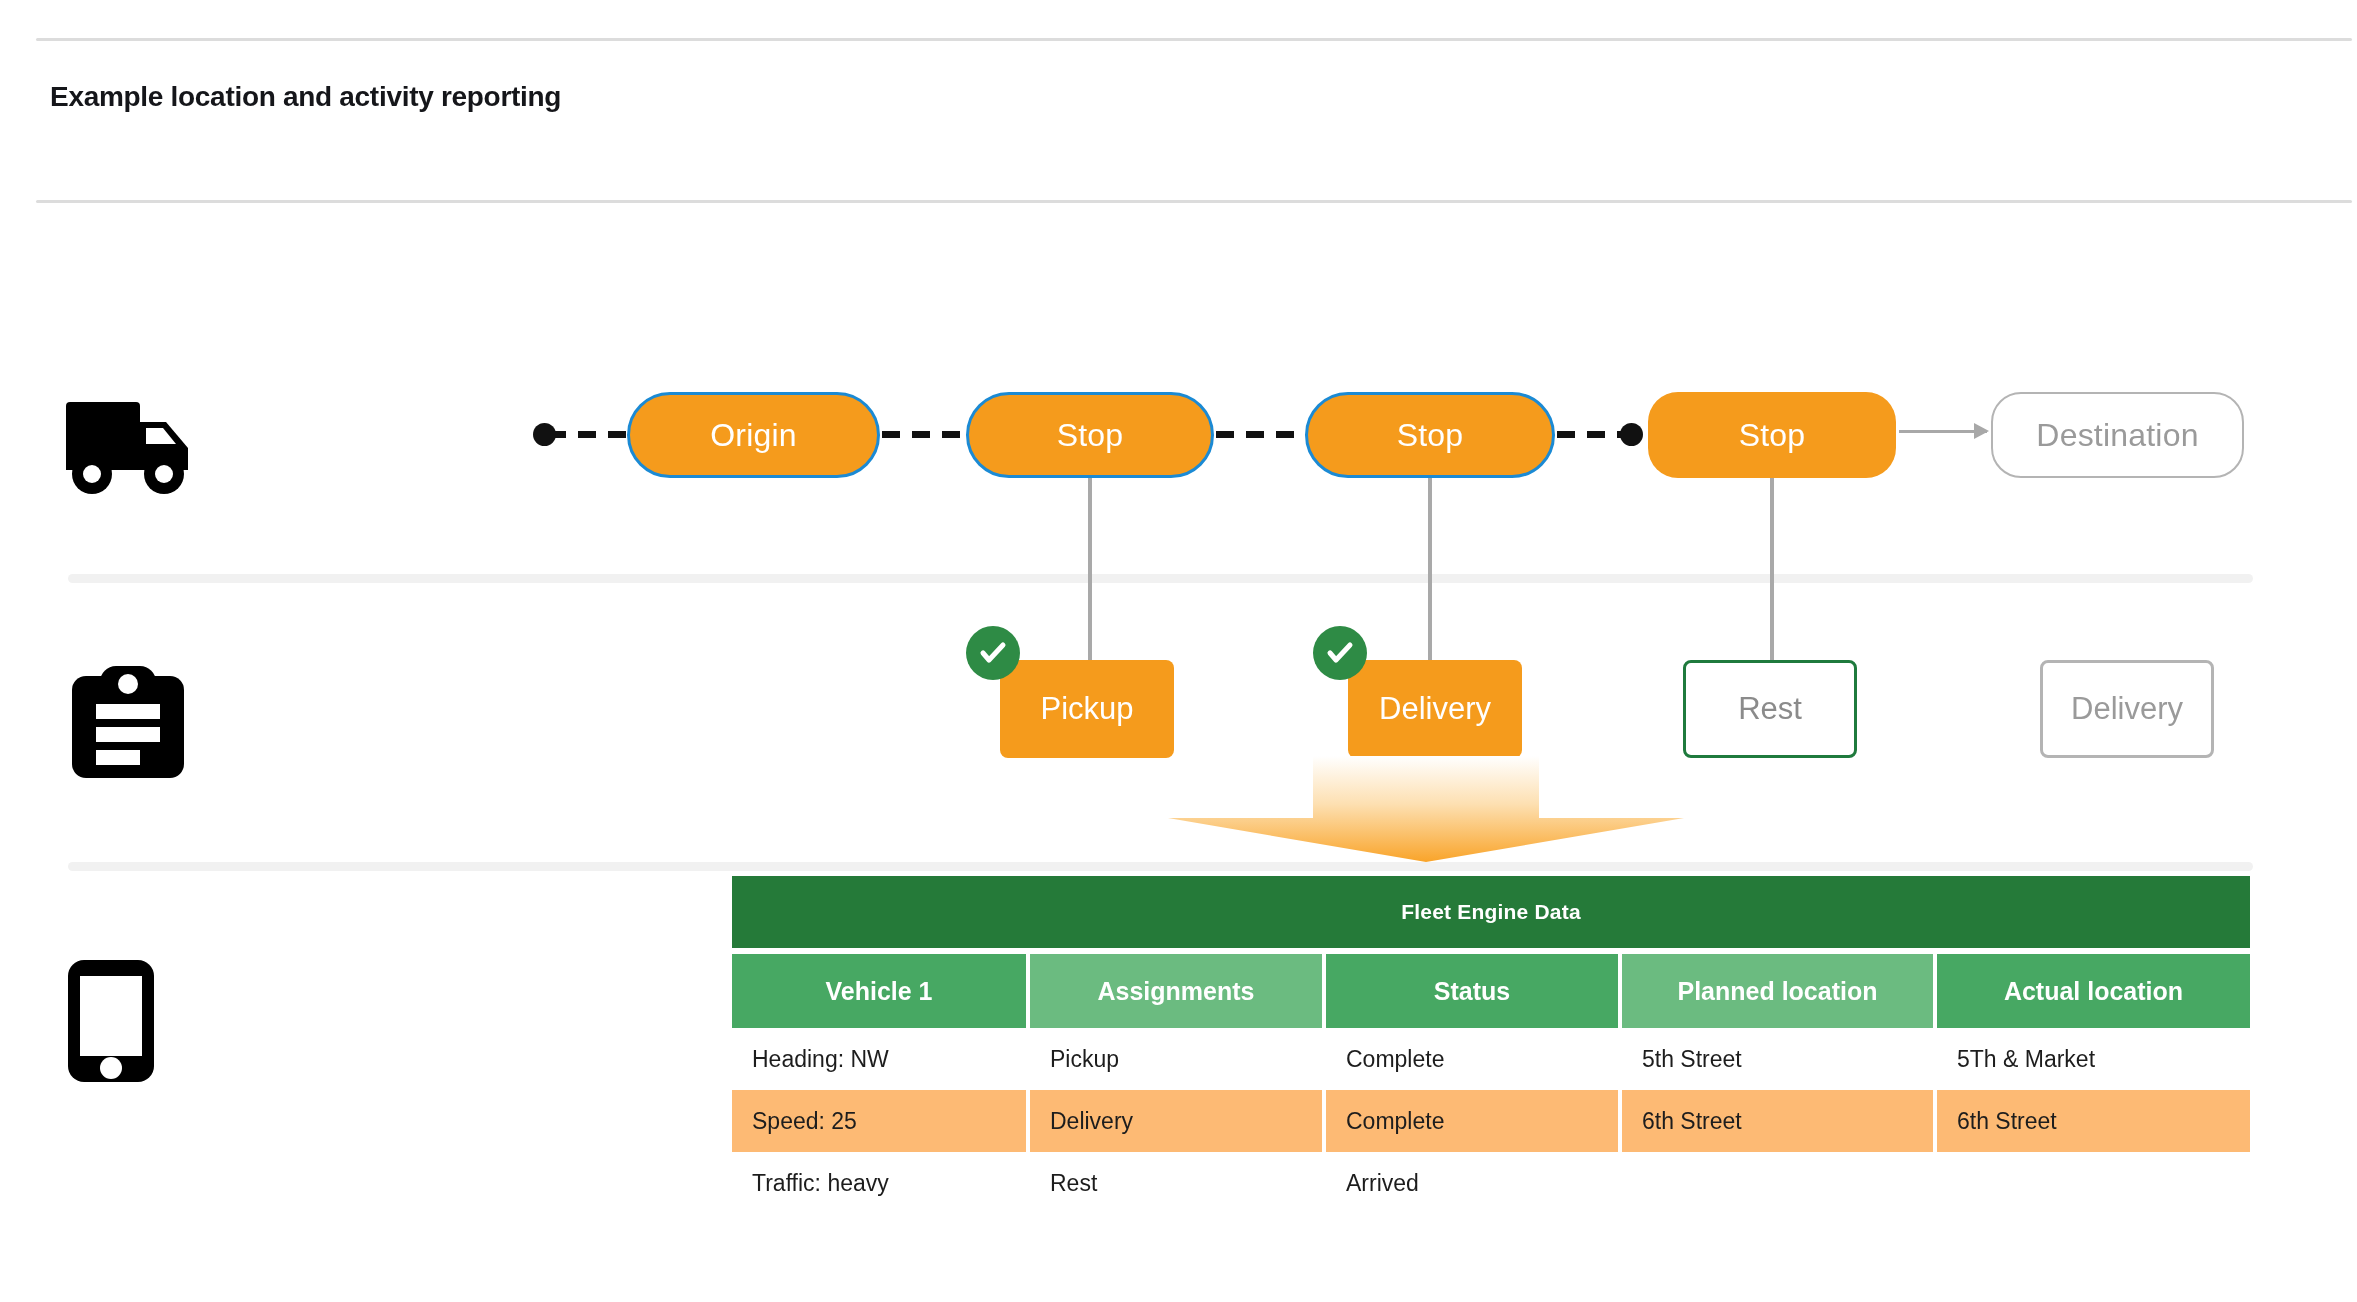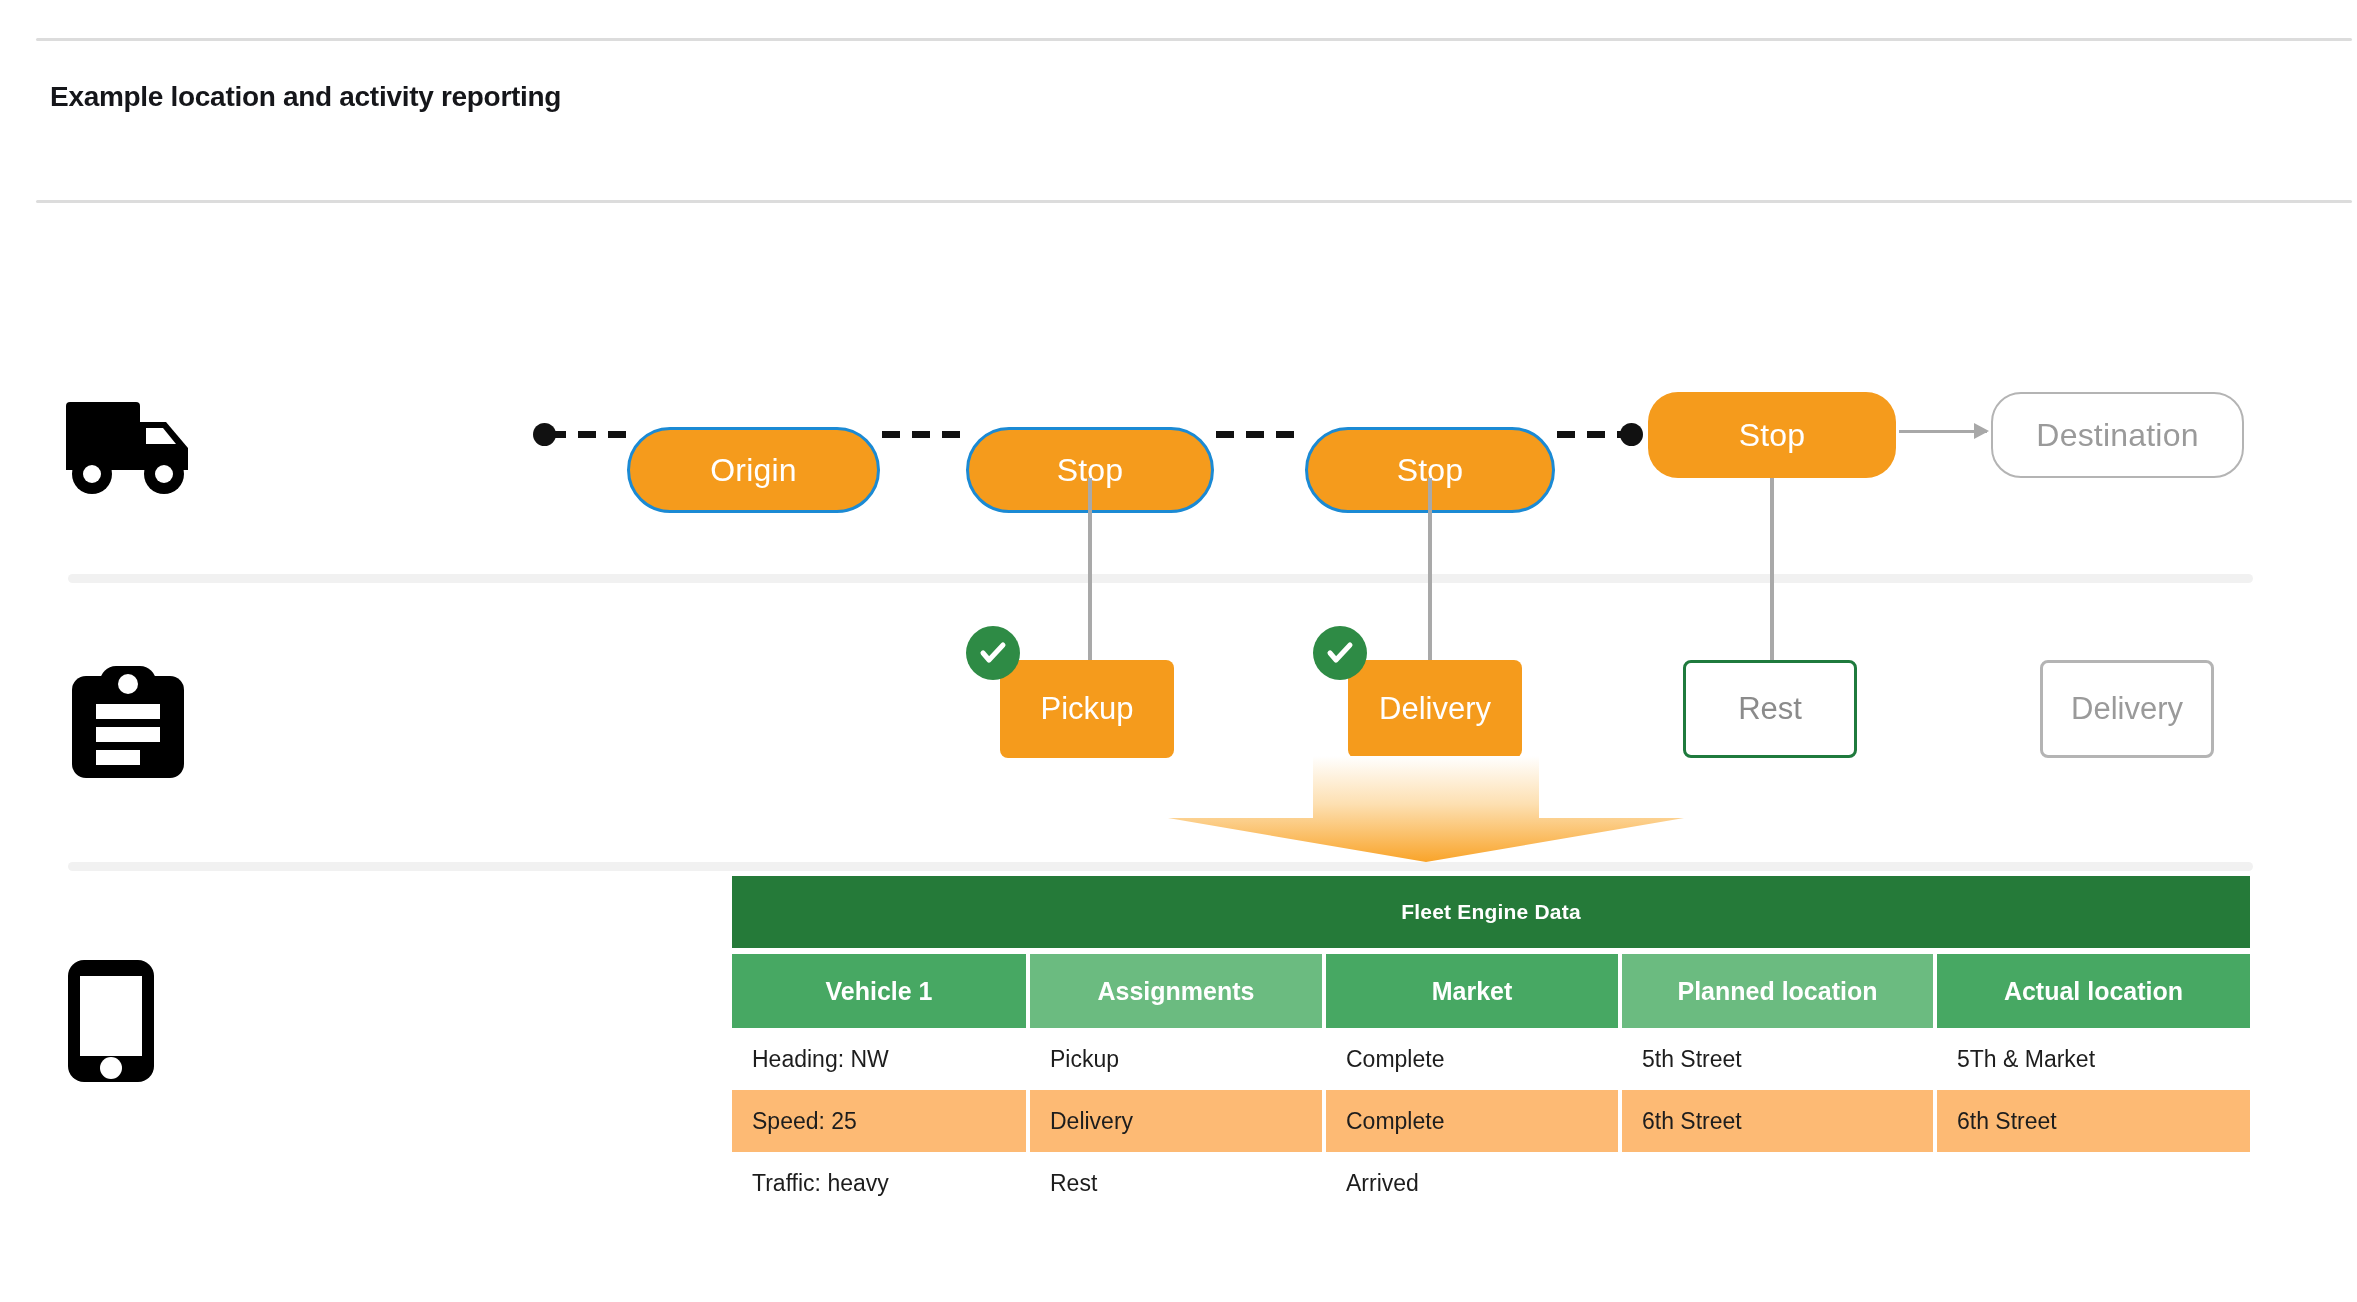--- a/index.html
+++ b/index.html
@@ -67,21 +67,20 @@
     font-weight: 500;
     letter-spacing: 0.2px;
     white-space: nowrap;
   }
   .node.pill {
     height: 86px;
     border-radius: 44px;
     background: #f59b1c;
     color: #ffffff;
     border: 3px solid #1b8ad4;
-    margin-top: 35px;
   }
   .node.pill-plain {
     height: 86px;
     border-radius: 30px;
     background: #f59b1c;
     color: #ffffff;
     border: none;
   }
   .node.pill-ghost {
     height: 86px;
@@ -334,21 +333,21 @@
       <col style="width:19.5%">
         <col style="width:19.5%">
         <col style="width:19.5%">
         <col style="width:20.75%">
         <col style="width:20.75%">
     </colgroup>
     <thead>
       <tr>
         <th class="sh-a">Vehicle 1</th>
         <th class="sh-b">Assignments</th>
-        <th class="sh-a">Market</th>
+        <th class="sh-a">Status</th>
         <th class="sh-b">Planned location</th>
         <th class="sh-a">Actual location</th>
       </tr>
     </thead>
     <tbody>
       <tr class="plain">
         <td>Heading: NW</td>
         <td>Pickup</td>
         <td>Complete</td>
         <td>5th Street</td>

